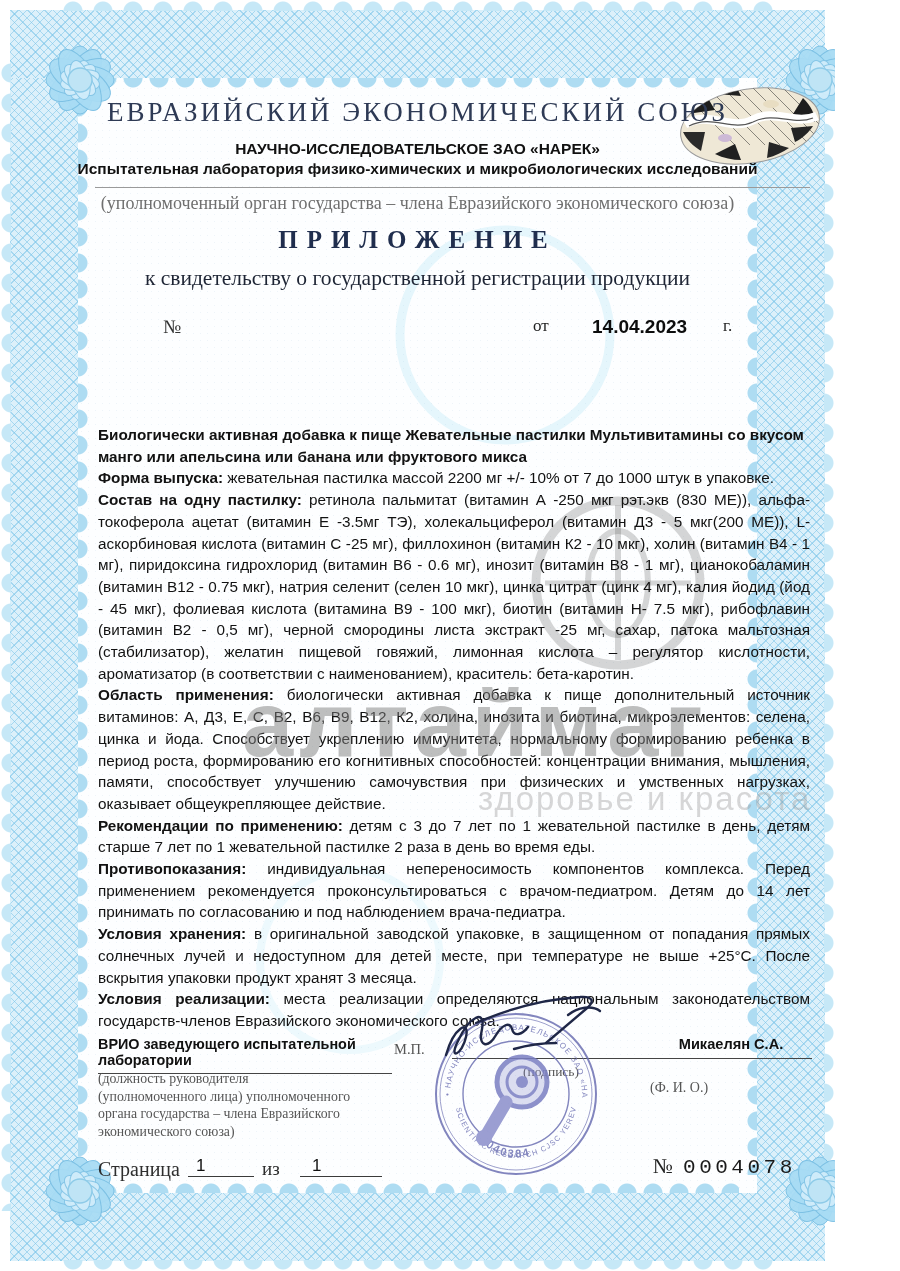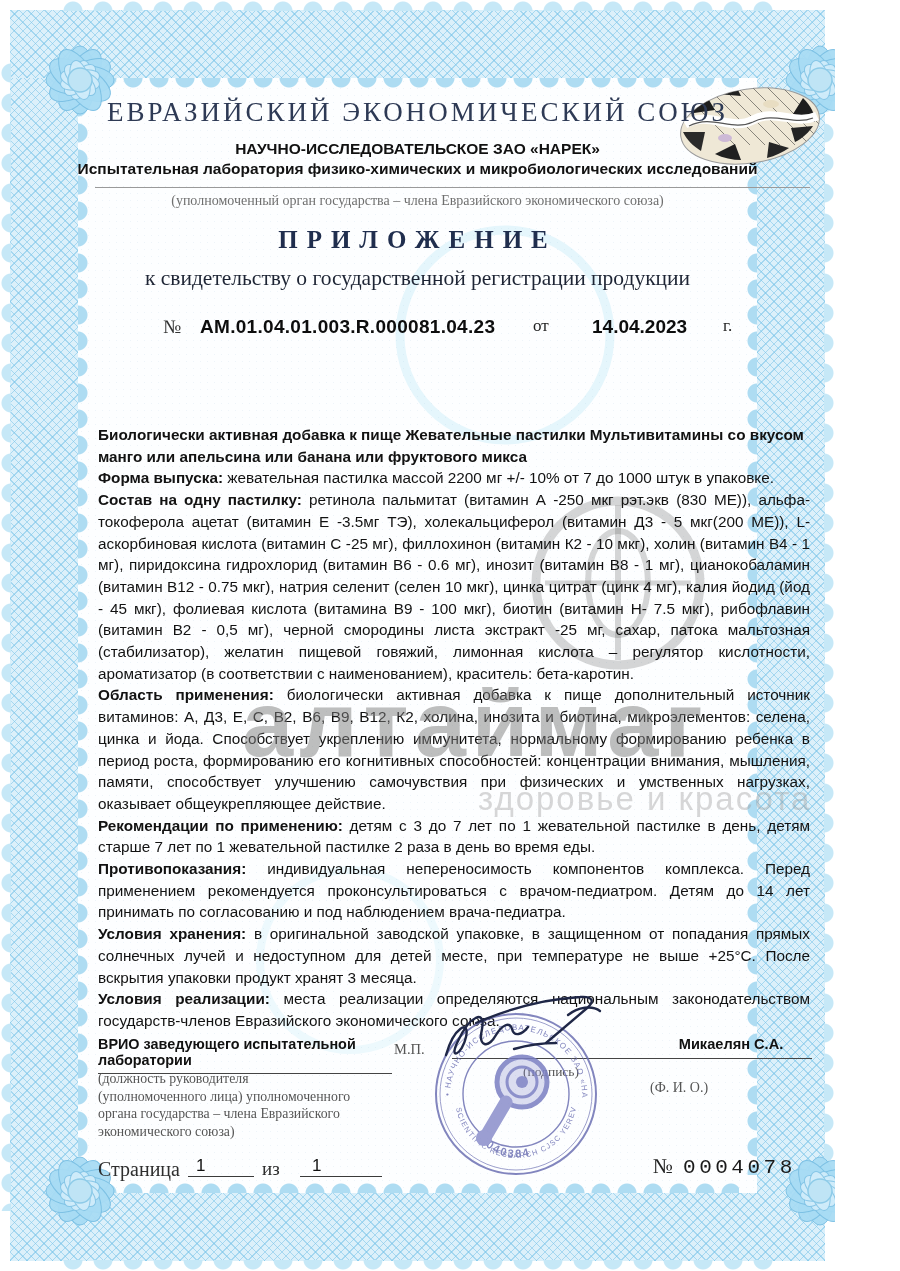--- a/index.html
+++ b/index.html
@@ -49,21 +49,21 @@
     background-size:7px 7px;z-index:1;}
   .deco{position:absolute;z-index:2;pointer-events:none;}
   
   .abs{position:absolute;z-index:3;}
   .union-title{left:0;right:0;top:97px;text-align:center;
     font-family:"Liberation Serif",serif;font-size:27px;letter-spacing:3px;color:#2e3a55;}
   .org-name{left:0;right:0;top:140px;text-align:center;font-weight:bold;font-size:15.5px;color:#111;}
   .lab-name{left:0;right:0;top:160px;text-align:center;font-weight:bold;font-size:15.5px;color:#111;}
   .hr-line{left:95px;width:715px;top:187px;border-top:1px solid #9a9a9a;height:0;}
   .authority-note{left:0;right:0;top:193px;text-align:center;
-    font-family:"Liberation Serif",serif;font-size:14px;color:#6f6f6f;}
+    font-family:"Liberation Serif",serif;font-size:18px;color:#6f6f6f;}
   .title-main{left:0;right:0;top:226px;text-align:center;font-family:"Liberation Serif",serif;
     font-weight:bold;font-size:25px;letter-spacing:9px;color:#202e4e;}
   .subtitle{left:0;right:0;top:266px;text-align:center;font-family:"Liberation Serif",serif;
     font-size:21.5px;color:#1e2535;}
   .numrow{left:0;top:316px;width:100%;height:28px;}
   .numrow span{position:absolute;white-space:nowrap;}
   .no-sign{left:163px;font-family:"Liberation Serif",serif;font-size:19px;color:#333;}
   .reg-number{left:200px;font-weight:bold;font-size:19px;letter-spacing:.3px;color:#0d0d0d;}
   .ot-label{left:533px;font-family:"Liberation Serif",serif;font-size:17px;color:#222;}
   .reg-date{left:592px;font-weight:bold;font-size:19px;color:#0d0d0d;}
@@ -192,21 +192,20 @@
   <div class="abs org-name">НАУЧНО-ИССЛЕДОВАТЕЛЬСКОЕ ЗАО «НАРЕК»</div>
   <div class="abs lab-name">Испытательная лаборатория физико-химических и микробиологических исследований</div>
   <div class="abs hr-line"></div>
   <div class="abs authority-note">(уполномоченный орган государства – члена Евразийского экономического союза)</div>
 
   <div class="abs title-main">ПРИЛОЖЕНИЕ</div>
   <div class="abs subtitle">к свидетельству о государственной регистрации продукции</div>
 
   <div class="abs numrow">
     <span class="no-sign">№</span>
-    <span class="reg-number">AM.01.04.01.003.R.000081.04.23</span>
     <span class="ot-label">от</span>
     <span class="reg-date">14.04.2023</span>
     <span class="year-letter">г.</span>
   </div>
 
   <div class="abs body-text">
     <p class="first"><b>Биологически активная добавка к пище Жевательные пастилки Мультивитамины со вкусом манго или апельсина или банана или фруктового микса</b><span></span></p>
     <p><b>Форма выпуска:</b><span> жевательная пастилка массой 2200 мг +/- 10% от 7 до 1000 штук в упаковке.</span></p>
     <p><b>Состав на одну пастилку:</b><span> ретинола пальмитат (витамин А -250 мкг рэт.экв (830 МЕ)), альфа-токоферола ацетат (витамин Е -3.5мг ТЭ), холекальциферол (витамин Д3 - 5 мкг(200 МЕ)), L-аскорбиновая кислота (витамин С -25 мг), филлохинон (витамин К2 - 10 мкг), холин (витамин В4 - 1 мг), пиридоксина гидрохлорид (витамин В6 - 0.6 мг), инозит (витамин В8 - 1 мг), цианокобаламин (витамин В12 - 0.75 мкг), натрия селенит (селен 10 мкг), цинка цитрат (цинк 4 мг), калия йодид (йод - 45 мкг), фолиевая кислота (витамина В9 - 100 мкг), биотин (витамин Н- 7.5 мкг), рибофлавин (витамин В2 - 0,5 мг), черной смородины листа экстракт -25 мг, сахар, патока мальтозная (стабилизатор), желатин пищевой говяжий, лимонная кислота – регулятор кислотности, ароматизатор (в соответствии с наименованием), краситель: бета-каротин.</span></p>
     <p><b>Область применения:</b><span> биологически активная добавка к пище дополнительный источник витаминов: А, Д3, Е, С, В2, В6, В9, В12, К2, холина, инозита и биотина, микроэлементов: селена, цинка и йода. Способствует укреплению иммунитета, нормальному формированию ребенка в период роста, формированию его когнитивных способностей: концентрации внимания, мышления, памяти, способствует улучшению самочувствия при физических и умственных нагрузках, оказывает общеукрепляющее действие.</span></p>

